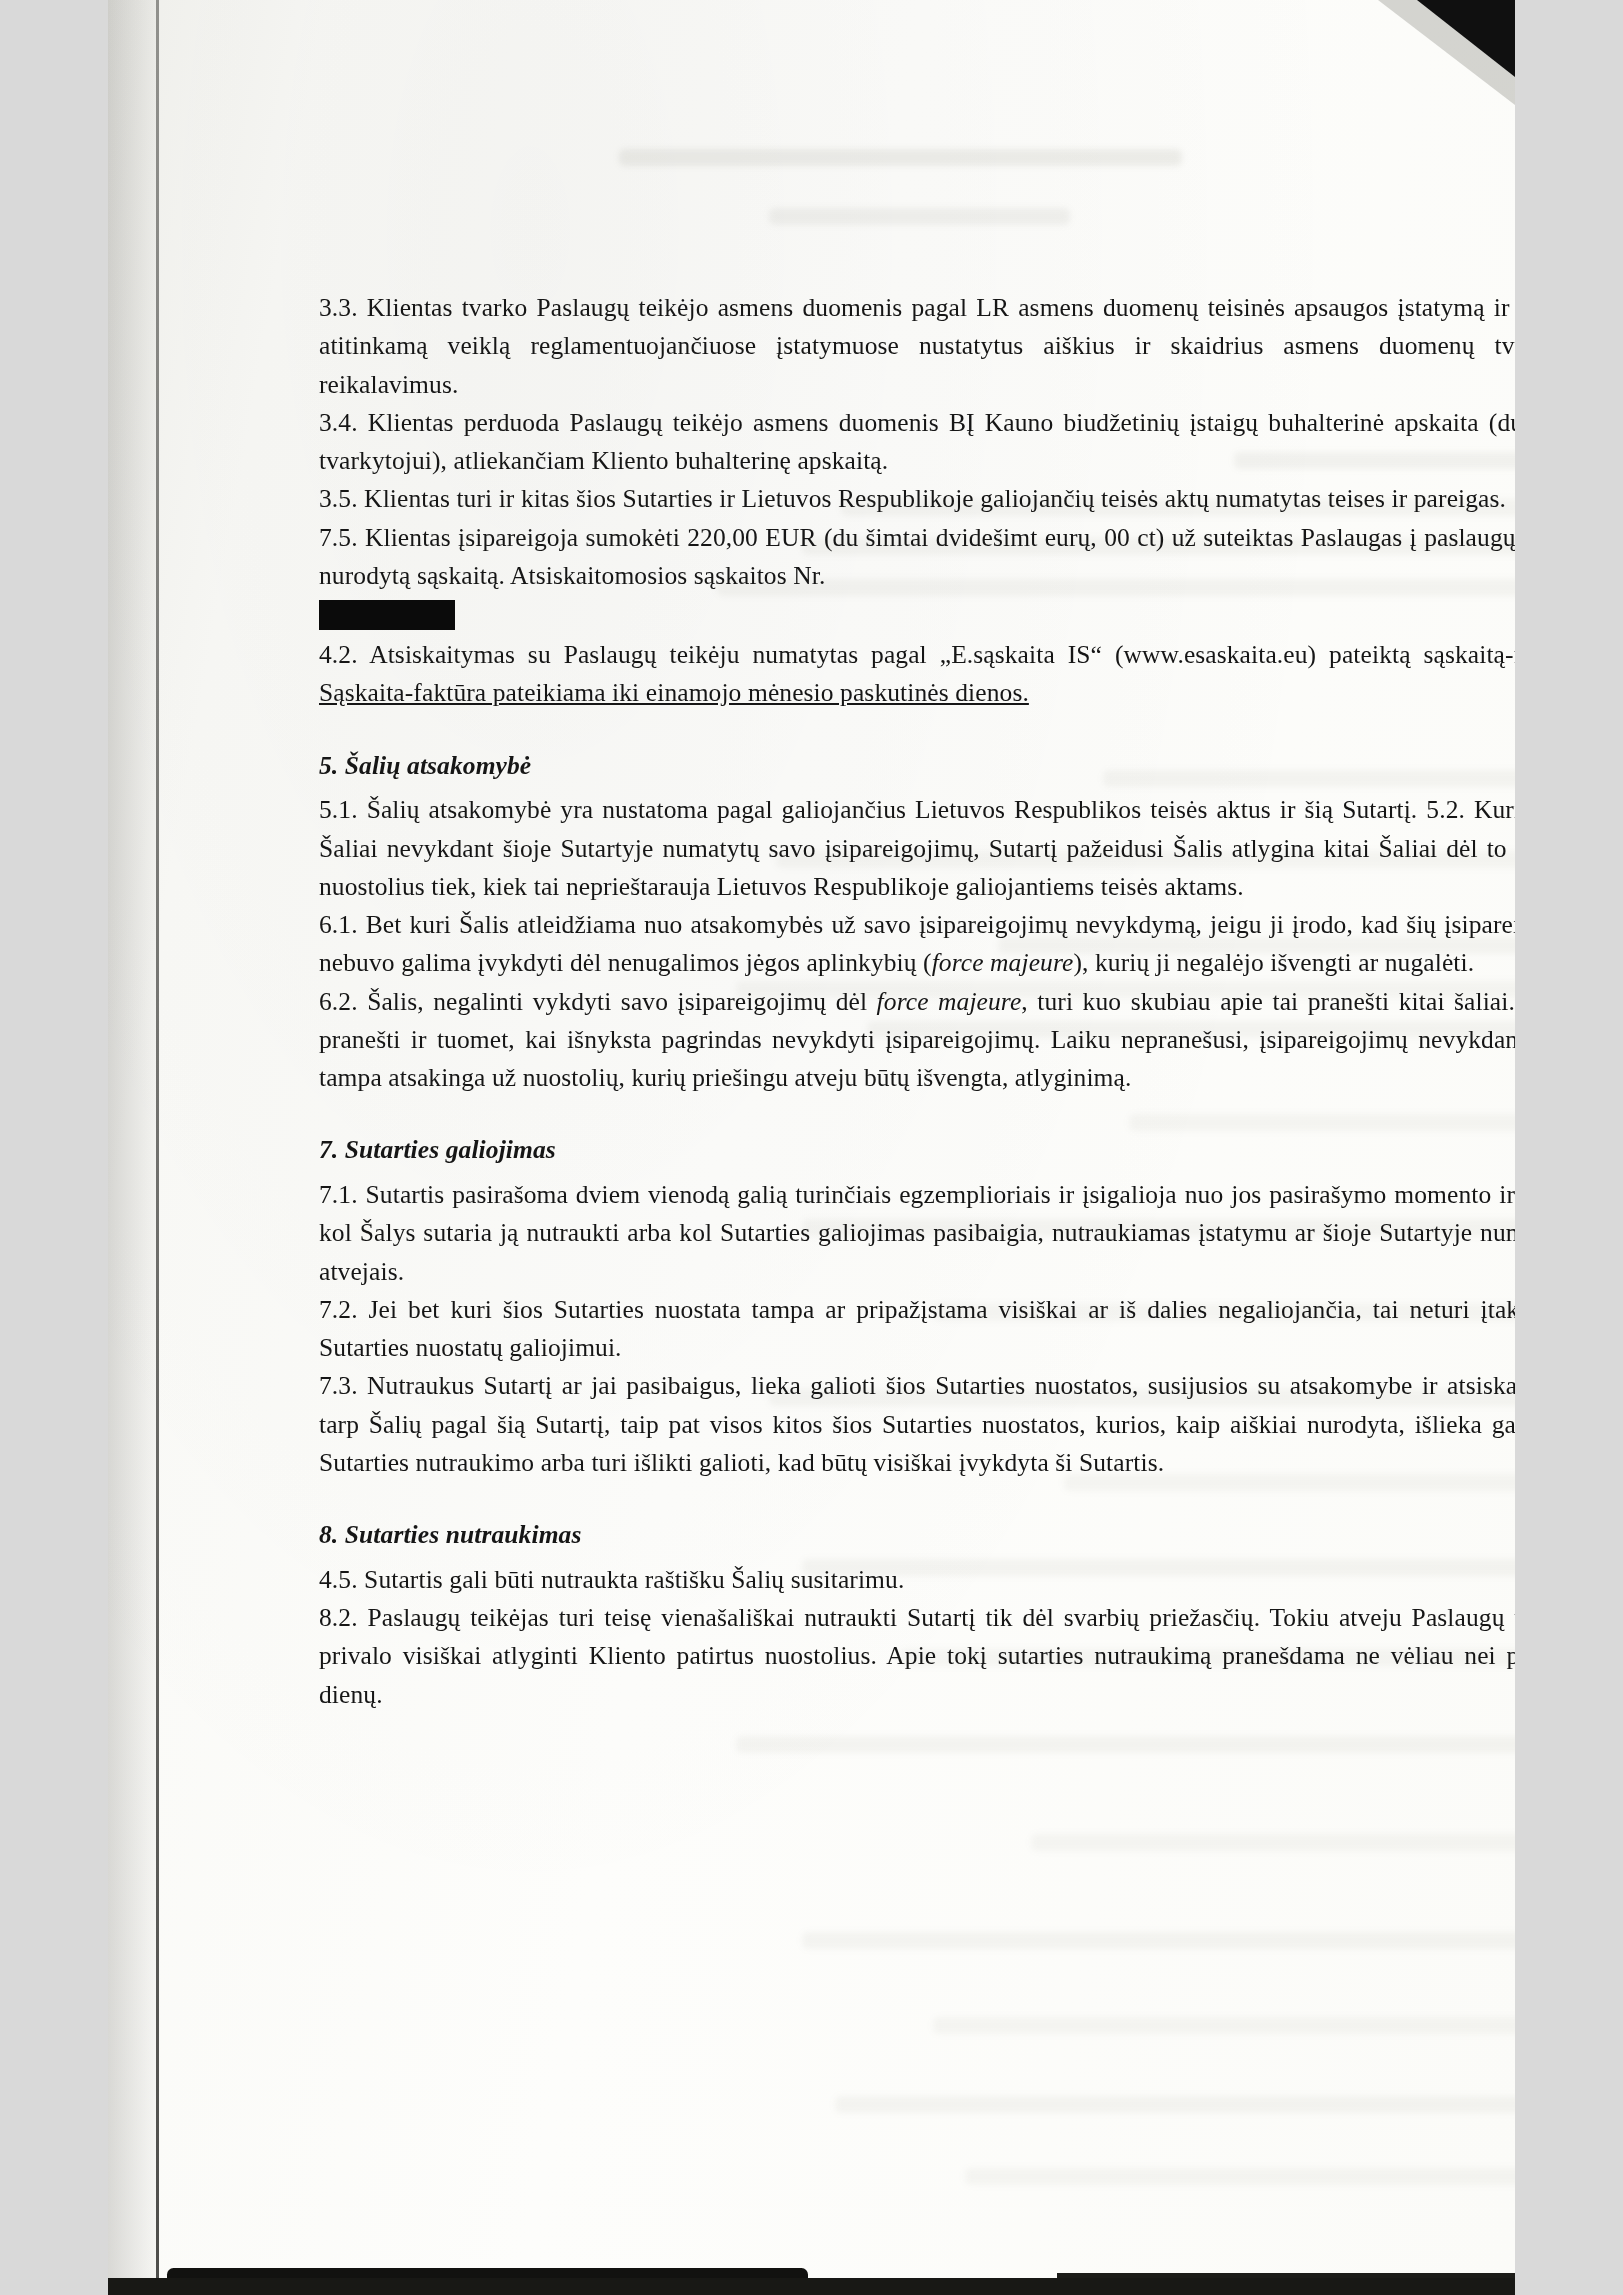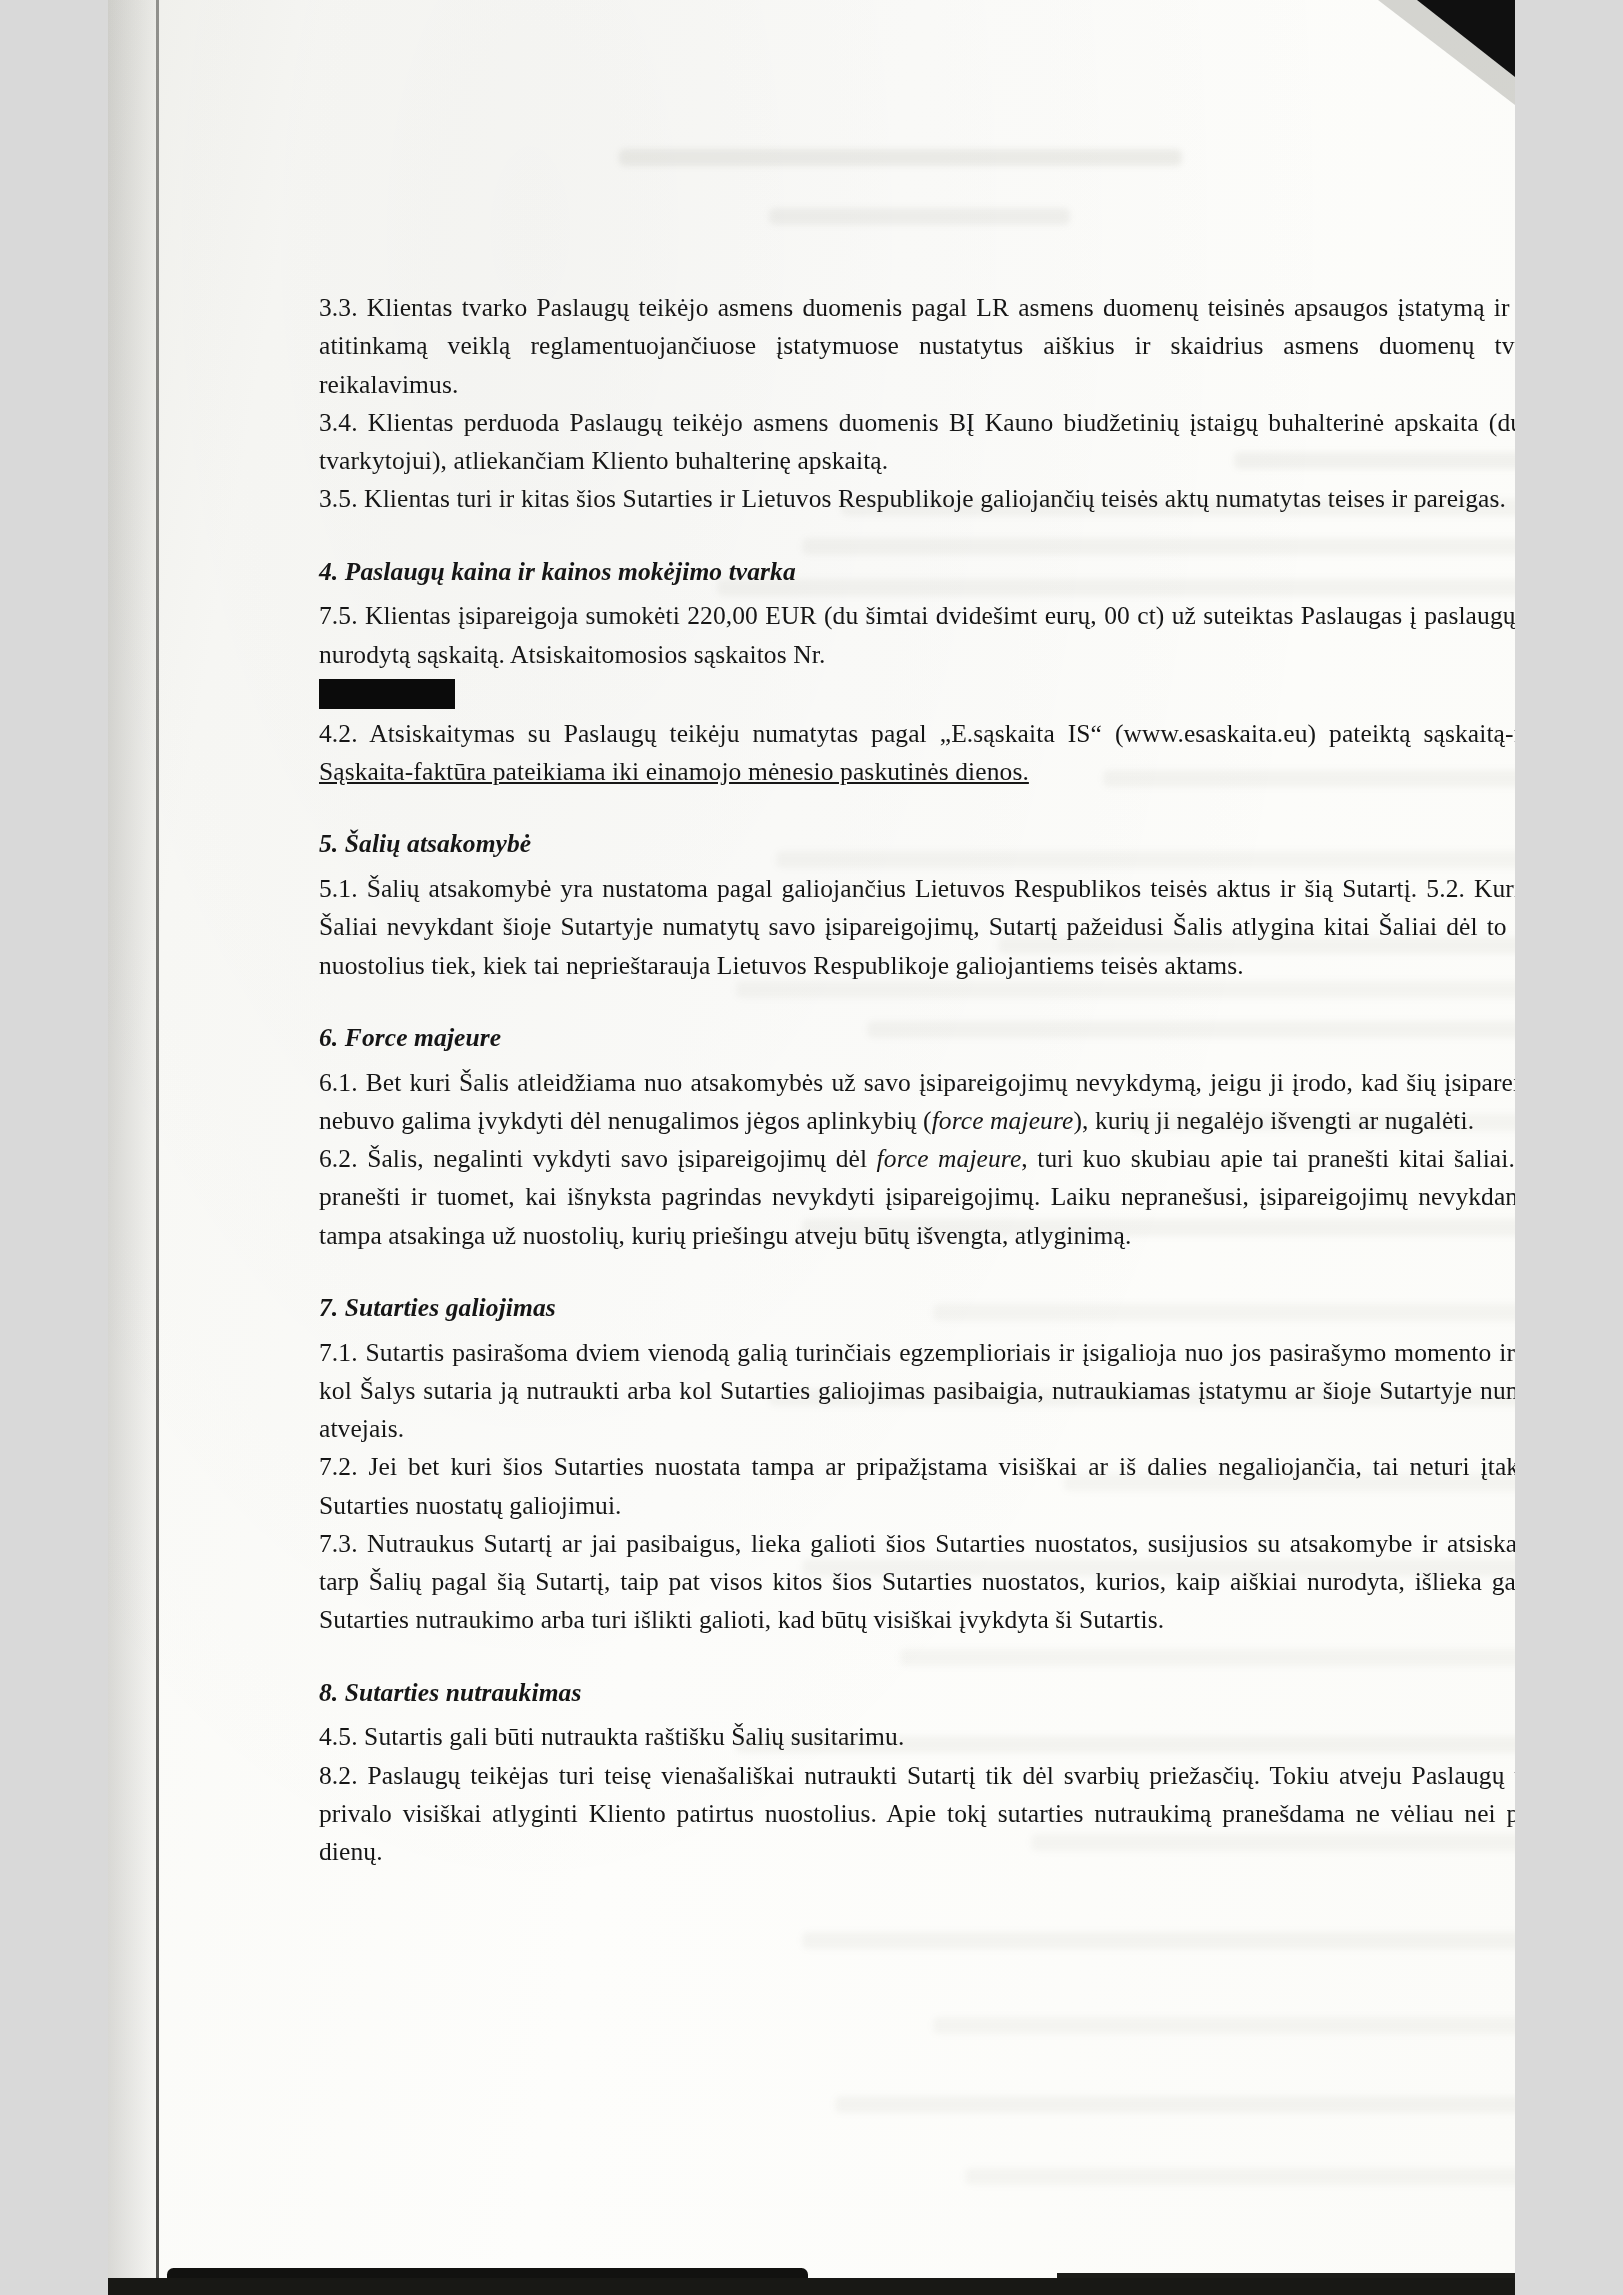--- a/index.html
+++ b/index.html
@@ -121,31 +121,29 @@
       <div class="ghost-line" style="left: 727px; top: 2096px; width: 746px; background: rgba(105, 105, 90, 0.06);"></div>
       <div class="ghost-line" style="left: 857px; top: 2168px; width: 583px; background: rgba(105, 105, 90, 0.055);"></div>
     </div>
 
   <div class="content">
 
     <p>3.3. Klientas tvarko Paslaugų teikėjo asmens duomenis pagal LR asmens duomenų teisinės apsaugos įstatymą ir kituose atitinkamą veiklą reglamentuojančiuose įstatymuose nustatytus aiškius ir skaidrius asmens duomenų tvarkymo reikalavimus.</p>
     <p>3.4. Klientas perduoda Paslaugų teikėjo asmens duomenis BĮ Kauno biudžetinių įstaigų buhalterinė apskaita (duomenų tvarkytojui), atliekančiam Kliento buhalterinę apskaitą.</p>
     <p>3.5. Klientas turi ir kitas šios Sutarties ir Lietuvos Respublikoje galiojančių teisės aktų numatytas teises ir pareigas.</p>
 
-    <p class="h">4. Paslaugų kaina ir kainos mokėjimo tvarka</p>
     <p><span>7.5. Klientas įsipareigoja sumokėti </span><span class="b">220,00 EUR</span><span> (du šimtai dvidešimt eurų, 00 ct) už suteiktas Paslaugas į paslaugų teikėjo nurodytą sąskaitą. Atsiskaitomosios sąskaitos Nr.</span></p>
     <div class="redline">
         <span class="redbar"></span>
       </div>
     <p><span>4.2. Atsiskaitymas su Paslaugų teikėju numatytas pagal „E.sąskaita IS“ (www.esaskaita.eu) pateiktą sąskaitą-faktūrą. </span><span class="u">Sąskaita-faktūra pateikiama iki einamojo mėnesio paskutinės dienos.</span></p>
 
     <p class="h">5. Šalių atsakomybė</p>
     <p>5.1. Šalių atsakomybė yra nustatoma pagal galiojančius Lietuvos Respublikos teisės aktus ir šią Sutartį. 5.2. Kuriai nors Šaliai nevykdant šioje Sutartyje numatytų savo įsipareigojimų, Sutartį pažeidusi Šalis atlygina kitai Šaliai dėl to patirtus nuostolius tiek, kiek tai neprieštarauja Lietuvos Respublikoje galiojantiems teisės aktams.</p>
 
-    <p class="h">6. Force majeure</p>
     <p><span>6.1. Bet kuri Šalis atleidžiama nuo atsakomybės už savo įsipareigojimų nevykdymą, jeigu ji įrodo, kad šių įsipareigojimų nebuvo galima įvykdyti dėl nenugalimos jėgos aplinkybių (</span><span class="i">force majeure</span><span>), kurių ji negalėjo išvengti ar nugalėti.</span></p>
     <p><span>6.2. Šalis, negalinti vykdyti savo įsipareigojimų dėl </span><span class="i">force majeure</span><span>, turi kuo skubiau apie tai pranešti kitai šaliai. Būtina pranešti ir tuomet, kai išnyksta pagrindas nevykdyti įsipareigojimų. Laiku nepranešusi, įsipareigojimų nevykdanti Šalis tampa atsakinga už nuostolių, kurių priešingu atveju būtų išvengta, atlyginimą.</span></p>
 
     <p class="h">7. Sutarties galiojimas</p>
     <p>7.1. Sutartis pasirašoma dviem vienodą galią turinčiais egzemplioriais ir įsigalioja nuo jos pasirašymo momento ir galioja kol Šalys sutaria ją nutraukti arba kol Sutarties galiojimas pasibaigia, nutraukiamas įstatymu ar šioje Sutartyje numatytais atvejais.</p>
     <p>7.2. Jei bet kuri šios Sutarties nuostata tampa ar pripažįstama visiškai ar iš dalies negaliojančia, tai neturi įtakos kitų Sutarties nuostatų galiojimui.</p>
     <p>7.3. Nutraukus Sutartį ar jai pasibaigus, lieka galioti šios Sutarties nuostatos, susijusios su atsakomybe ir atsiskaitymais tarp Šalių pagal šią Sutartį, taip pat visos kitos šios Sutarties nuostatos, kurios, kaip aiškiai nurodyta, išlieka galioti po Sutarties nutraukimo arba turi išlikti galioti, kad būtų visiškai įvykdyta ši Sutartis.</p>
 
     <p class="h">8. Sutarties nutraukimas</p>
     <p>4.5. Sutartis gali būti nutraukta raštišku Šalių susitarimu.</p>

